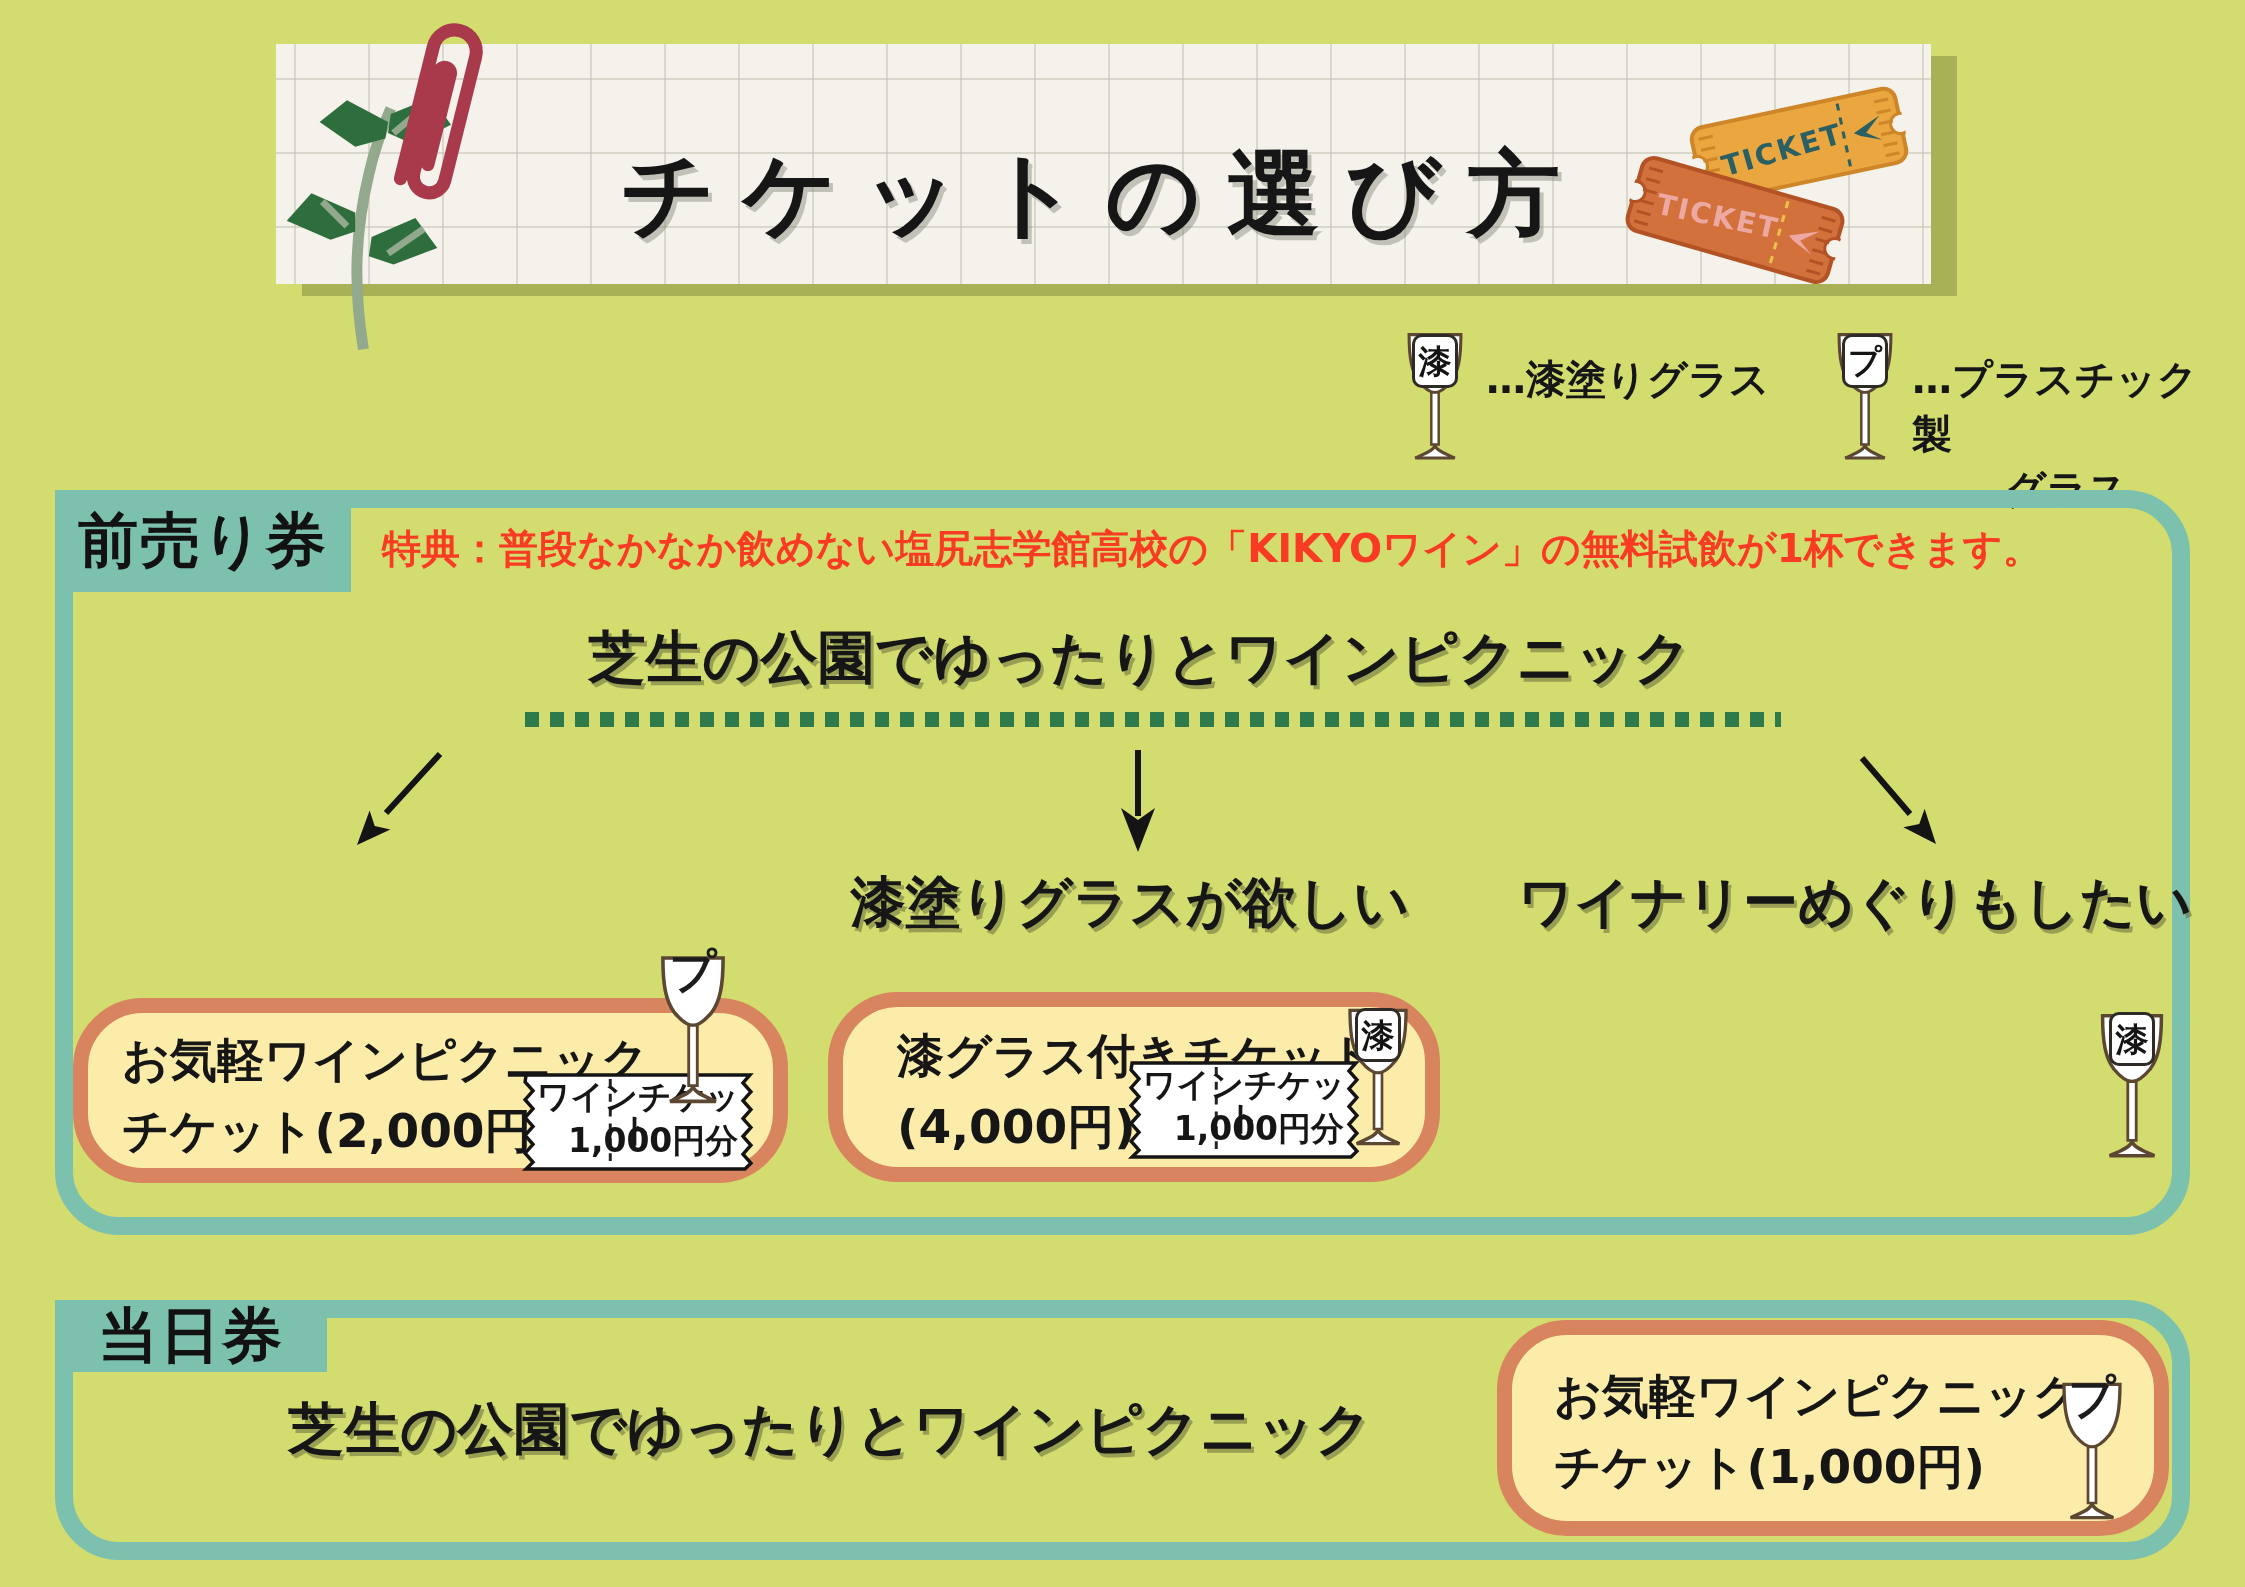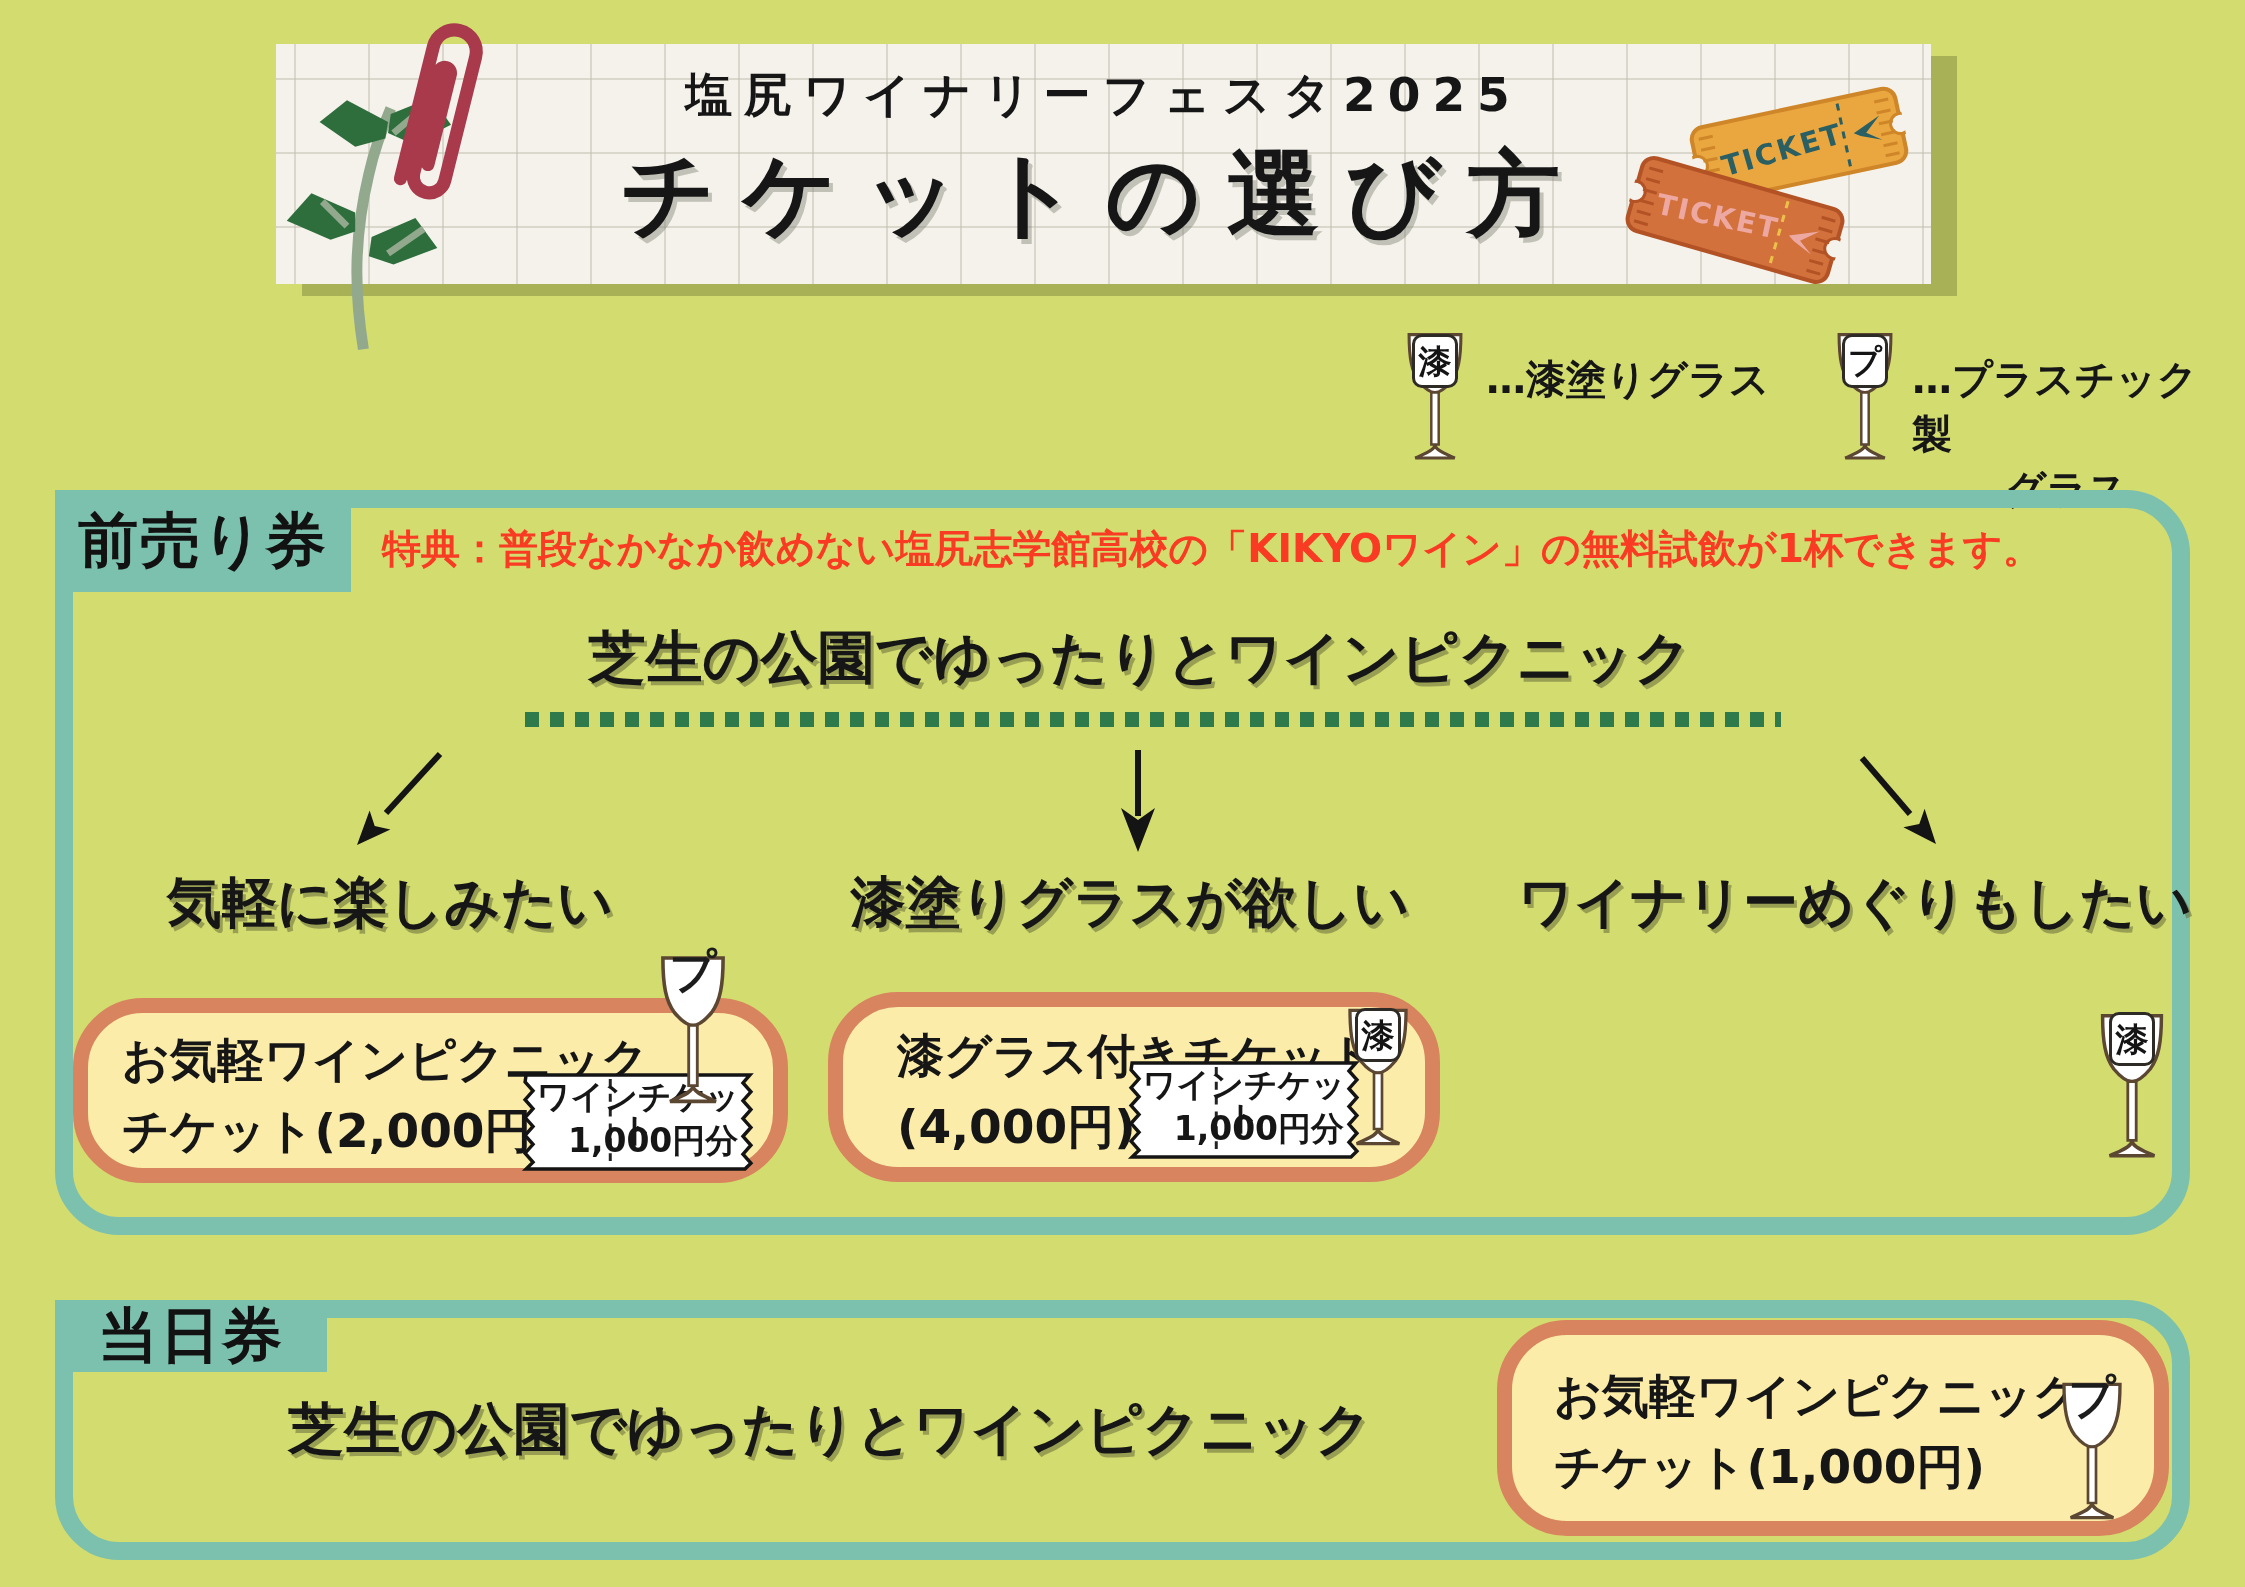--- a/index.html
+++ b/index.html
@@ -77,21 +77,20 @@
     font-size:33px;font-weight:bold;line-height:1;}
   .stub .s2{position:absolute;left:18%;right:6%;top:52%;text-align:center;
     font-size:33px;font-weight:bold;line-height:1;}
 </style>
 </head>
 <body>
 
 <div id="canvas">
 
   <div class="paper">
-    <div class="event-title nowrap">塩尻ワイナリーフェスタ2025</div>
     <div class="page-title nowrap">チケットの選び方</div>
   </div>
 
   <div class="abs" style="left:250px;top:92px;width:235px;height:260px;z-index:3;">
     <svg viewBox="0 0 150 190" width="100%" height="100%">
       <path d="M72,188 C66,150 64,110 76,60 C80,42 86,26 92,12" stroke="#93a98e" stroke-width="8" fill="none"></path>
       <path d="M90,22 L60,6 L40,22 L66,40 L88,34 Z" fill="#2e6e3c"></path>
       <path d="M92,16 L122,4 L136,24 L108,38 L90,30 Z" fill="#2e6e3c"></path>
       <path d="M66,88 L34,74 L16,94 L48,108 L66,102 Z" fill="#2e6e3c"></path>
       <path d="M78,106 L110,92 L126,114 L94,126 L76,120 Z" fill="#2e6e3c"></path>
@@ -198,21 +197,20 @@
       <polygon points="30,106 13,62 30,74 47,62" fill="#141414"></polygon>
     </svg>
   </div>
   <div class="arrow" style="left:1852px;top:752px;width:100px;height:115px;">
     <svg viewBox="0 0 100 115">
       <line x1="10" y1="6" x2="58" y2="62" stroke="#141414" stroke-width="6"></line>
       <polygon points="84,92 51.4,75.2 67.3,72.1 72.6,56.8" fill="#141414"></polygon>
     </svg>
   </div>
 
-  <div class="need shadowed" style="left:70px;top:866px;width:640px;">気軽に楽しみたい</div>
   <div class="need shadowed" style="left:800px;top:866px;width:660px;">漆塗りグラスが欲しい</div>
   <div class="need shadowed" style="left:1475px;top:866px;width:760px;">ワイナリーめぐりもしたい</div>
 
   <div class="ticket-card" style="left:73px;top:998px;width:715px;height:185px;">
     <div class="card-text" style="left:34px;top:12px;">
       <div>お気軽ワインピクニック</div>
       <div>チケット(2,000円)</div>
     </div>
   </div>
   <div class="glass" style="left:650px;top:948px;width:86px;height:172px;z-index:6;">

